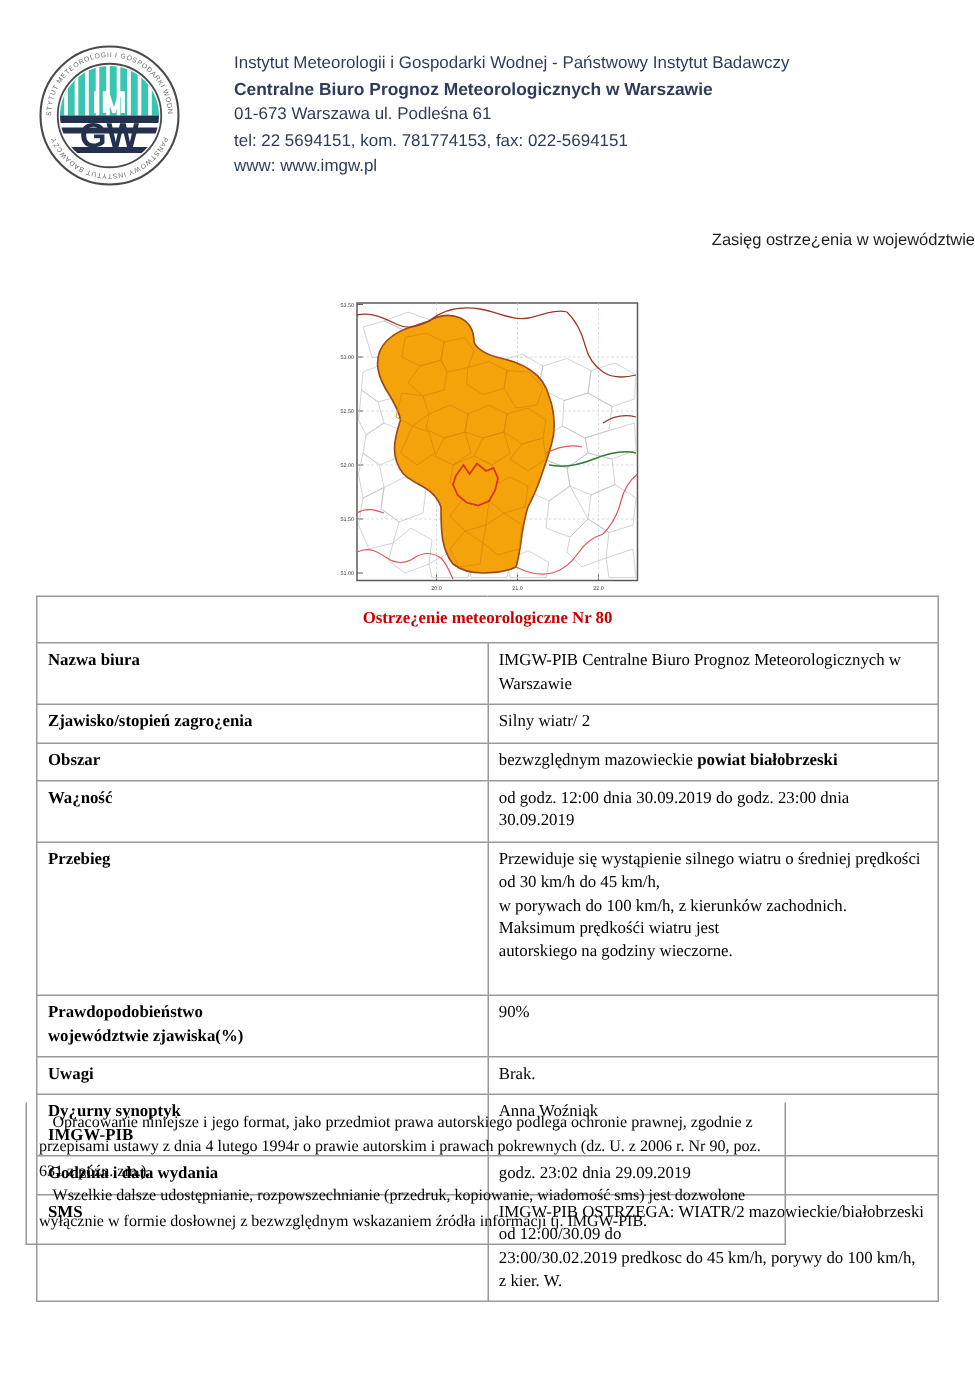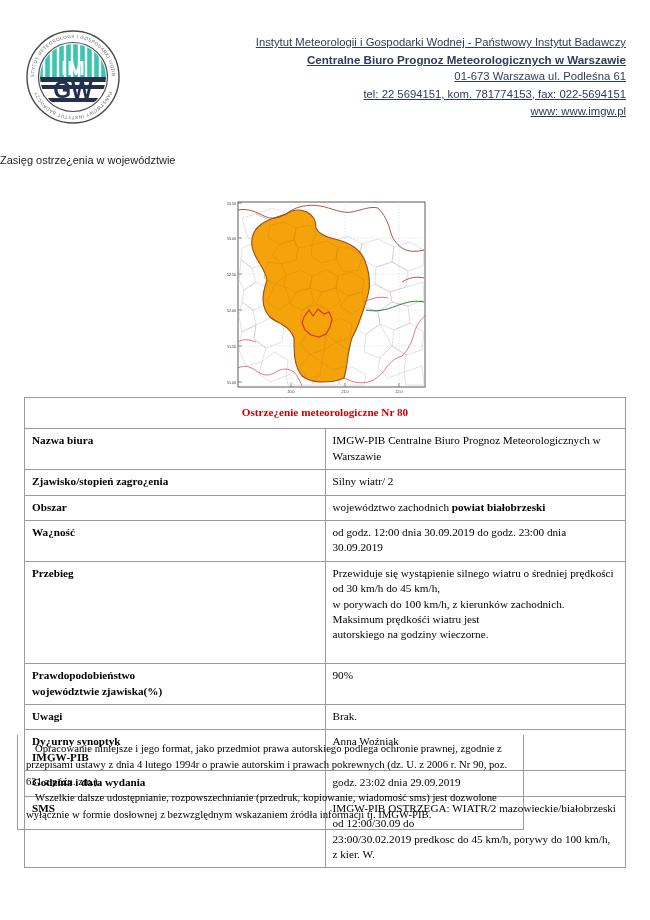--- a/index.html
+++ b/index.html
@@ -28,39 +28,38 @@
     left: 24px;
     top: 28px;
     width: 98px;
     height: 98px;
   }
   .header-text {
     position: absolute;
     right: 24px;
     top: 34px;
     width: 470px;
-    text-align: right;
+    text-align: left;
     font-family: "Liberation Sans", sans-serif;
     color: #2e3c5b;
     font-size: 11.3px;
     line-height: 17.2px;
-    text-decoration: underline;
   }
   .header-text .bold {
     font-weight: bold;
     font-size: 11.6px;
   }
 
   
   .map-caption {
     position: absolute;
     top: 154px;
     left: 0;
     width: 650px;
-    text-align: left;
+    text-align: right;
     font-family: "Liberation Sans", sans-serif;
     font-size: 11px;
     color: #1d1d1d;
   }
   .map-wrap {
     position: absolute;
     left: 212px;
     top: 192px;
     width: 228px;
     height: 205px;
@@ -327,21 +326,21 @@
     <td>IMGW-PIB Centralne Biuro Prognoz Meteorologicznych w Warszawie</td>
   </tr>
 
   <tr>
     <td class="label">Zjawisko/stopień zagro¿enia</td>
     <td>Silny wiatr/ 2</td>
   </tr>
 
   <tr>
     <td class="label">Obszar</td>
-    <td><span>województwo zachodnich </span><span class="b">powiat białobrzeski</span></td>
+    <td><span>bezwzględnym mazowieckie </span><span class="b">powiat białobrzeski</span></td>
   </tr>
 
   <tr>
     <td class="label">Wa¿ność</td>
     <td>od godz. 12:00 dnia 30.09.2019 do godz. 23:00 dnia 30.09.2019</td>
   </tr>
 
   <tr>
     <td class="label">Przebieg</td>
     <td>

